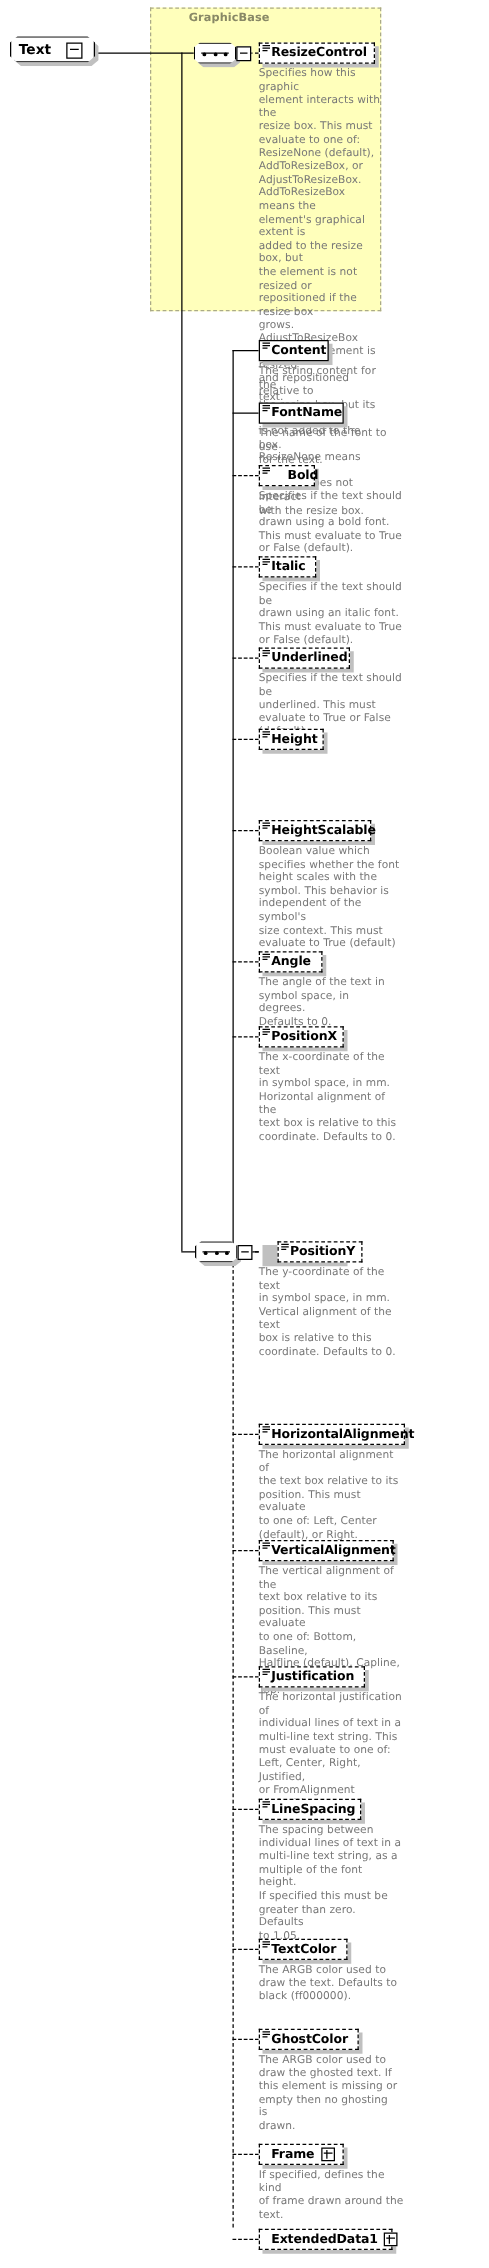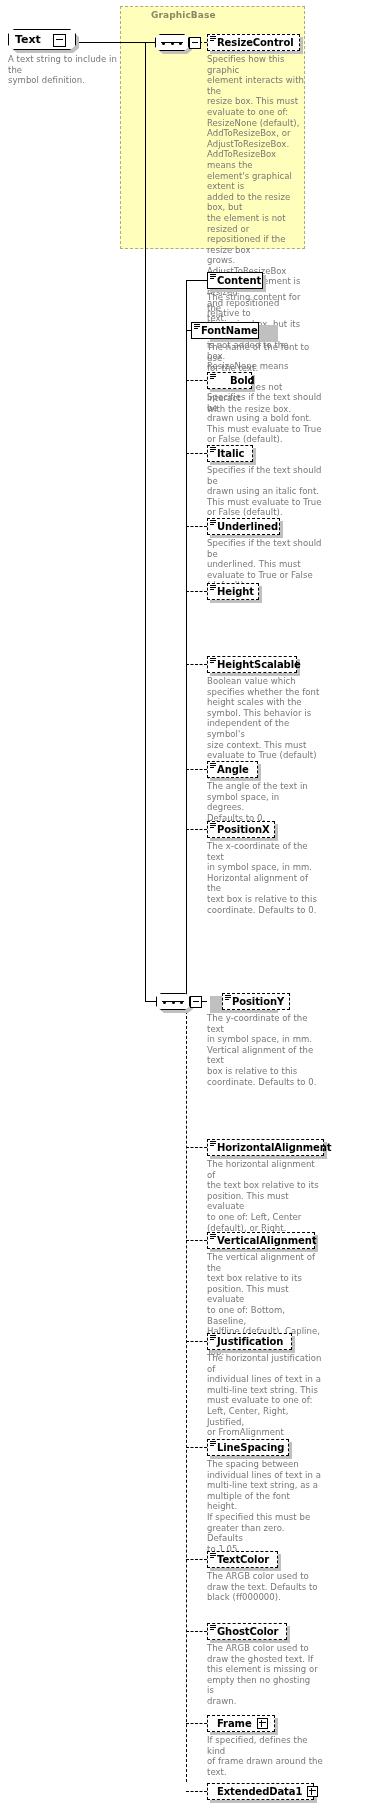--- a/index.html
+++ b/index.html
@@ -231,22 +231,20 @@
   <div class="group-panel" style="left:120px; top:6px; width:185px; height:243px;"></div>
   <div class="group-label" style="left:127px; top:10px;">GraphicBase</div>
 
   <div class="root-shadow" style="left:11px; top:32px;"></div>
   <div class="root-node" style="left:8px; top:29px;">
     <div class="root-shape"></div>
     <div class="root-label">Text</div>
   </div>
   <div class="minusbox" style="left:53px; top:34px;"></div>
 
-  <div class="doc root-doc" style="left:8px; top:54px; width:115px;">A text string to include in the
-symbol definition.</div>
 
   <div class="hline" style="left:65px; top:42px; width:90px;"></div>
 
   <div class="seq-shadow" style="left:158px; top:37px;"></div>
   <div class="seq" style="left:155px; top:34px;">
     <div class="seq-shape"></div>
     <div class="seq-bar"></div>
     <div class="seq-dots">
       <span></span>
         <span></span>
@@ -314,21 +312,21 @@
         <i></i>
         <i></i>
       </span>
     <span class="nlabel">Content</span>
   </div>
   <div class="doc" style="left:207px; top:292px; width:110px;">The string content for the
 text.</div>
 
   <div class="hline" style="left:186px; top:330px; width:21px;"></div>
   <div class="nshadow" style="left:210px; top:325px; width:68px;"></div>
-  <div class="node" style="left:191px; top:322px; width:68px;">
+  <div class="node" style="left:207px; top:322px; width:68px;">
     <span class="attr-glyph">
         <i></i>
         <i></i>
         <i></i>
       </span>
     <span class="nlabel">FontName</span>
   </div>
   <div class="doc" style="left:207px; top:342px; width:115px;">The name of the font to use
 for the text.</div>
 

